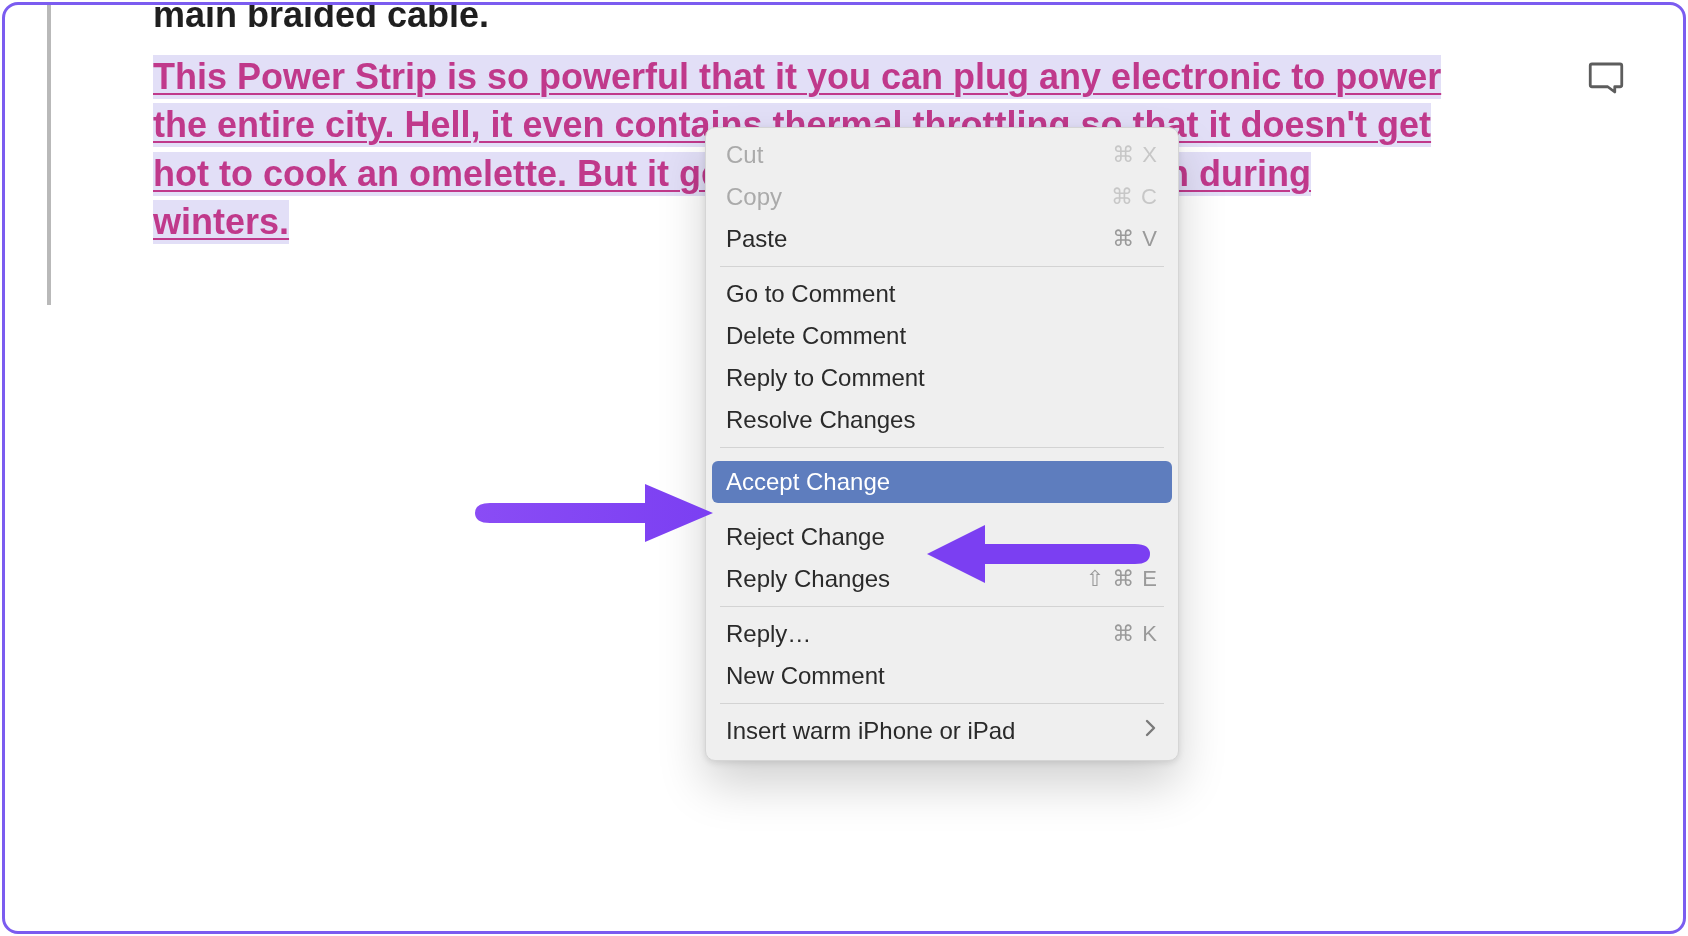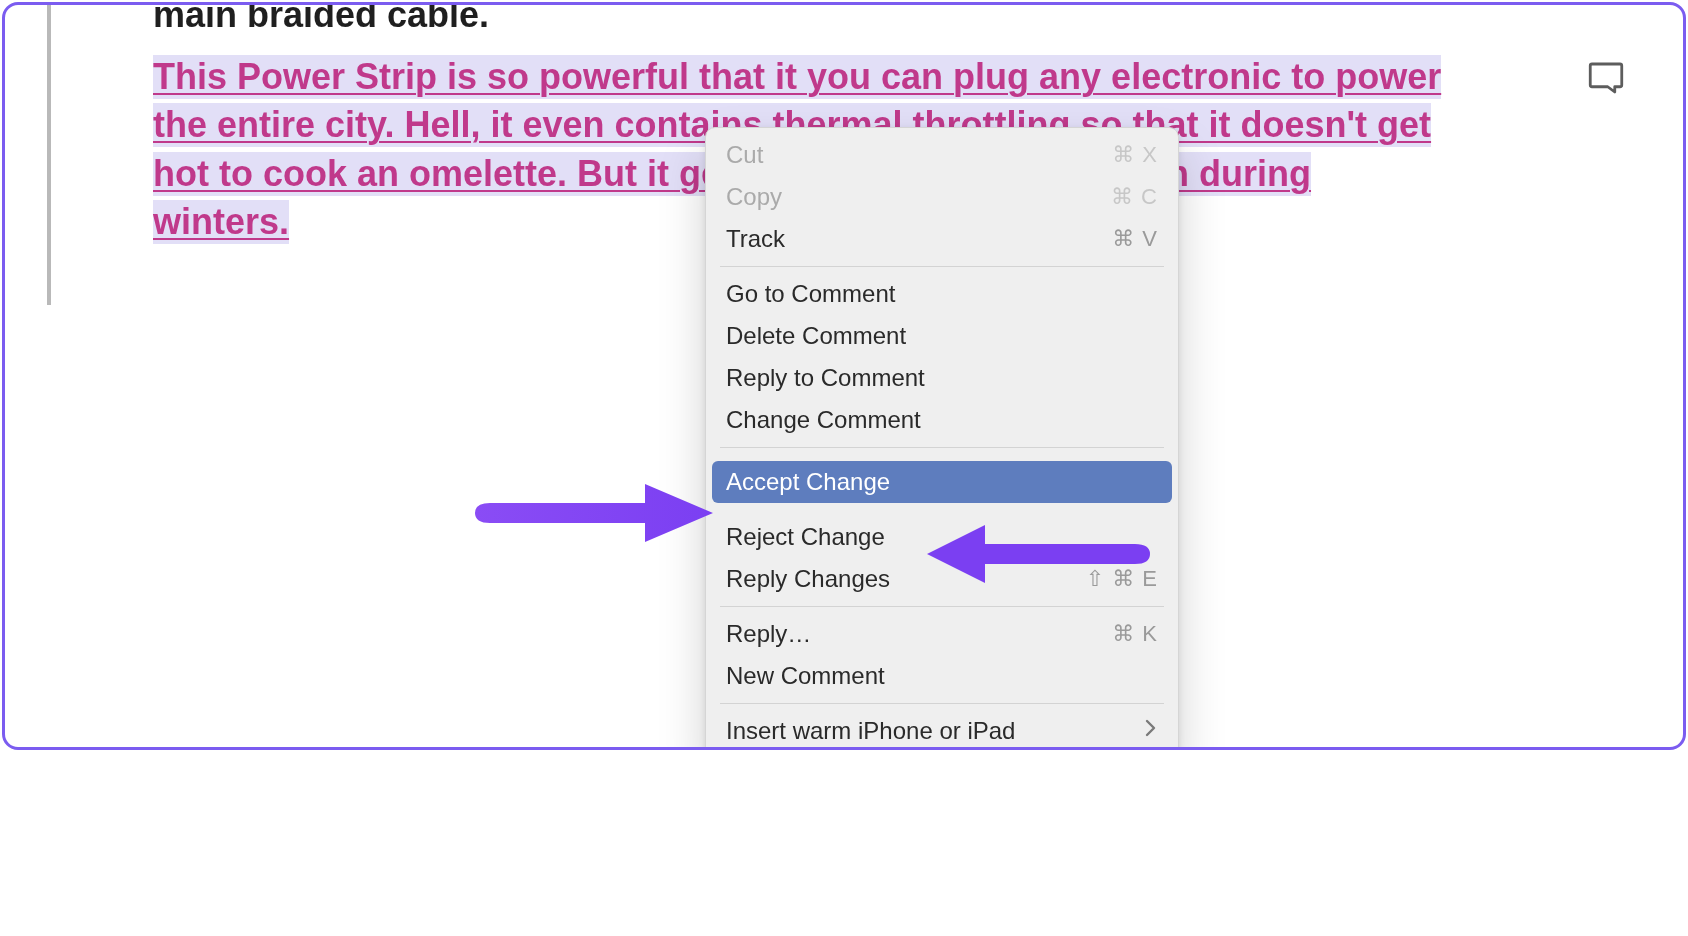--- a/index.html
+++ b/index.html
@@ -8,21 +8,21 @@
     width: 1688px;
     height: 936px;
     font-family: -apple-system, "Helvetica Neue", Helvetica, Arial, sans-serif;
     background: #ffffff;
     overflow: hidden;
     position: relative;
   }
   .frame {
     box-sizing: border-box;
     width: 1684px;
-    height: 748px;
+    height: 932px;
     margin: 2px;
     border: 3px solid #7B5CF0;
     border-radius: 16px;
     position: relative;
     background: #fff;
     overflow: hidden;
   }
   .left-rule {
     position: absolute;
     left: 42px;
@@ -142,37 +142,37 @@
   <div class="ctx-menu">
     <div class="ctx-item disabled">
       <span>Cut</span>
       <span class="ctx-shortcut">⌘ X</span>
     </div>
     <div class="ctx-item disabled">
       <span>Copy</span>
       <span class="ctx-shortcut">⌘ C</span>
     </div>
     <div class="ctx-item">
-      <span>Track</span>
+      <span>Paste</span>
       <span class="ctx-shortcut">⌘ V</span>
     </div>
 
     <div class="ctx-sep"></div>
 
     <div class="ctx-item">
       <span>Go to Comment</span>
     </div>
     <div class="ctx-item">
       <span>Delete Comment</span>
     </div>
     <div class="ctx-item">
       <span>Reply to Comment</span>
     </div>
     <div class="ctx-item">
-      <span>Change Comment</span>
+      <span>Resolve Changes</span>
     </div>
 
     <div class="ctx-sep"></div>
 
     <div class="ctx-item highlight">
       <span>Accept Change</span>
     </div>
     <div class="ctx-item">
       <span>Reject Change</span>
     </div>

